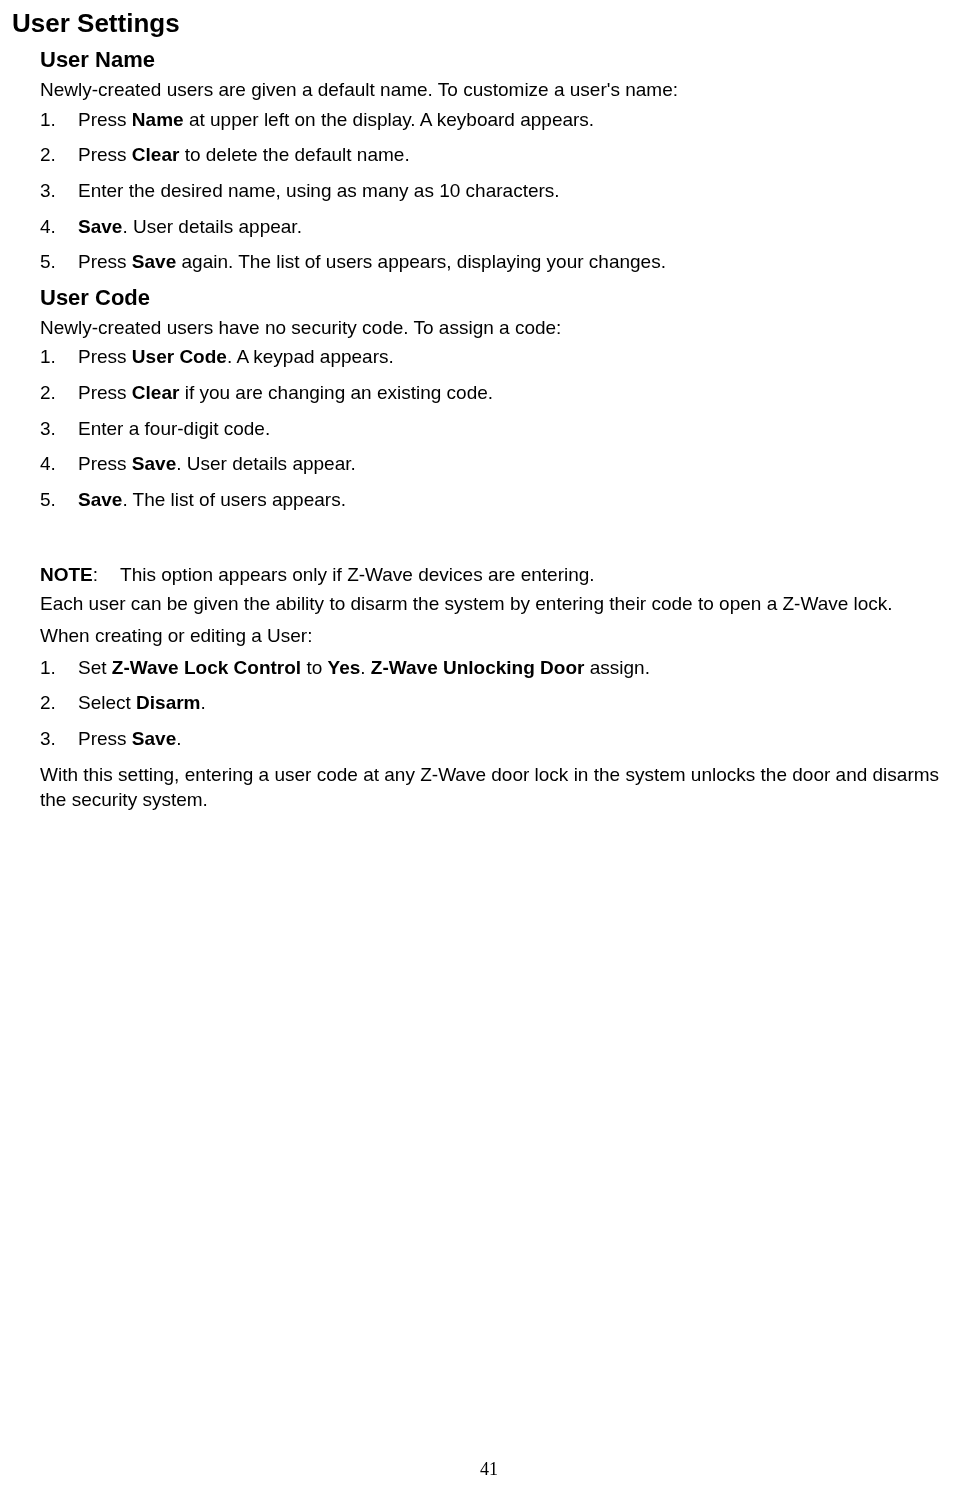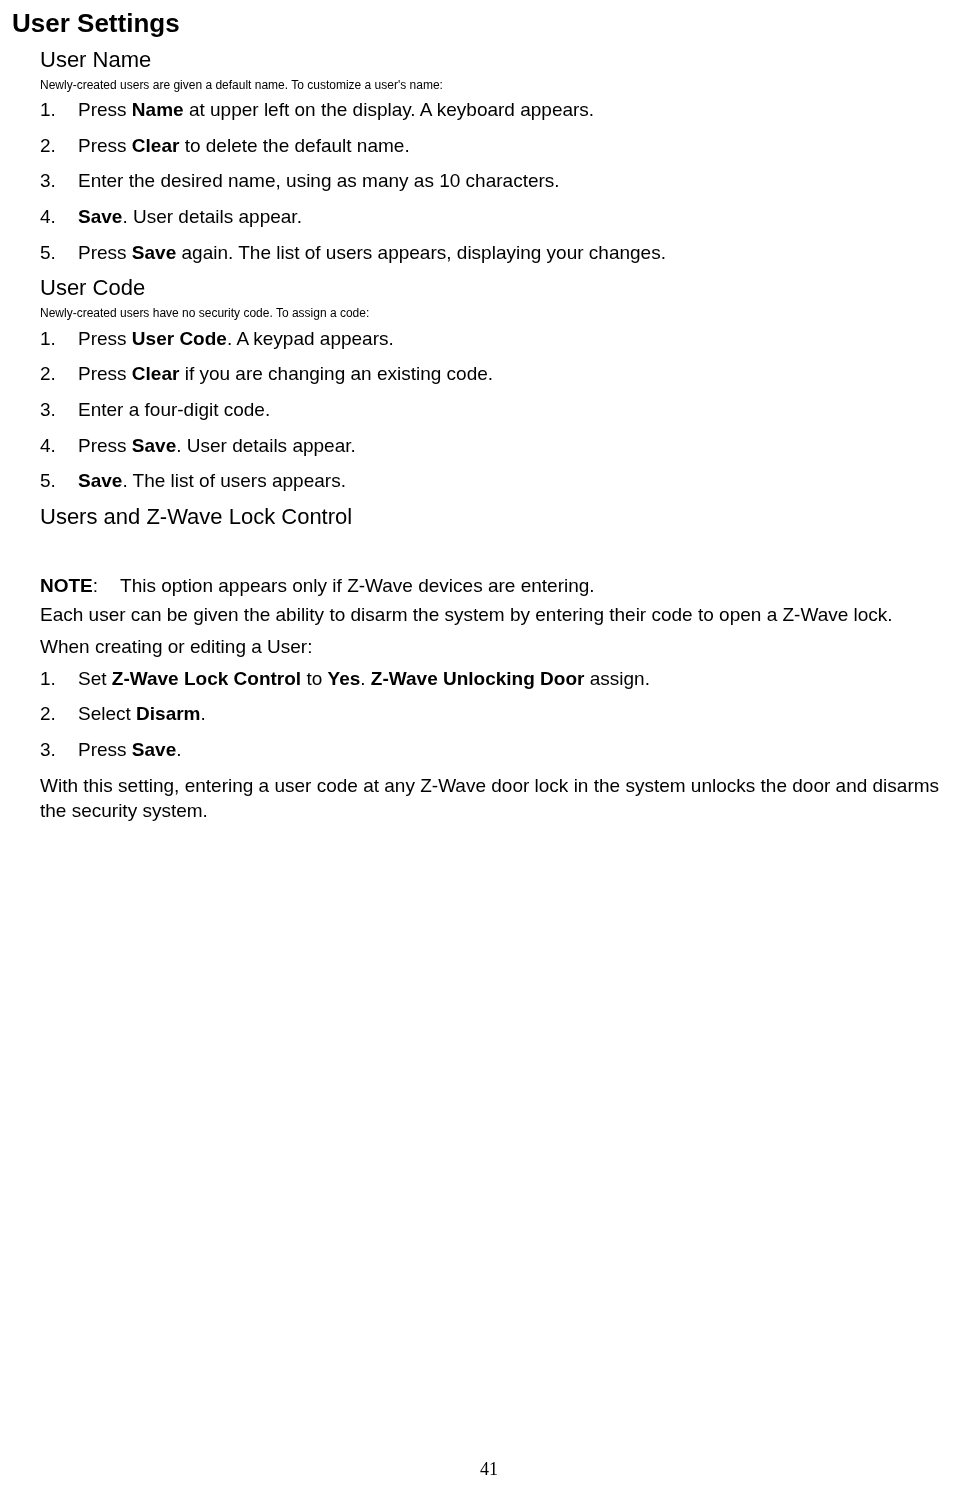--- a/index.html
+++ b/index.html
@@ -23,26 +23,26 @@
       font-size: 26px;
       font-weight: bold;
       margin-bottom: 8px;
       margin-left: 0;
     }
     .section {
       margin-left: 28px;
     }
     h2 {
       font-size: 22px;
-      font-weight: normal;
+      font-weight: bold;
       margin-bottom: 4px;
       margin-top: 0;
     }
     .intro {
-      font-size: 12px;
+      font-size: 19px;
       margin-bottom: 4px;
       line-height: 1.35;
     }
     ol {
       list-style: none;
       counter-reset: item;
       margin-bottom: 4px;
     }
     ol li {
       counter-increment: item;
@@ -108,21 +108,20 @@
     <h2>User Code</h2>
     <p class="intro">Newly-created users have no security code. To assign a code:</p>
     <ol>
       <li><span>Press </span><span class="bold">User Code</span><span>. A keypad appears.</span></li>
       <li><span>Press </span><span class="bold">Clear</span><span> if you are changing an existing code.</span></li>
       <li>Enter a four-digit code.</li>
       <li><span>Press </span><span class="bold">Save</span><span>. User details appear.</span></li>
       <li><span class="bold">Save</span><span>. The list of users appears.</span></li>
     </ol>
 
-    <h2>Users and Z-Wave Lock Control</h2>
     <p class="note-row"><span class="note-label"><span>NOTE</span><span style="font-weight:normal">:</span></span><span>This option appears only if Z-Wave devices are entering.</span></p>
     <p class="para">Each user can be given the ability to disarm the system by entering their code to open a Z-Wave lock.</p>
     <p class="para">When creating or editing a User:</p>
     <ol>
       <li><span>Set </span><span class="bold">Z-Wave Lock Control</span><span> to </span><span class="bold">Yes</span><span>. </span><span class="bold">Z-Wave Unlocking Door</span><span> assign.</span></li>
       <li><span>Select </span><span class="bold">Disarm</span><span>.</span></li>
       <li><span>Press </span><span class="bold">Save</span><span>.</span></li>
     </ol>
     <p class="para">With this setting, entering a user code at any Z-Wave door lock in the system unlocks the door and disarms the security system.</p>
   </div>

